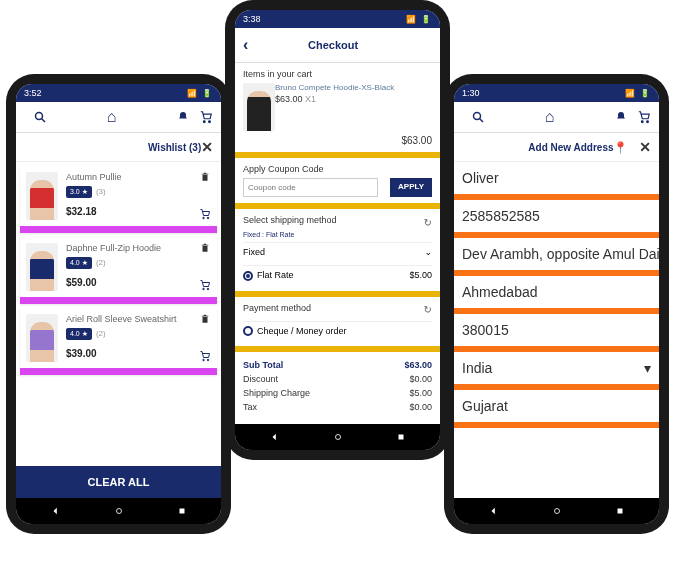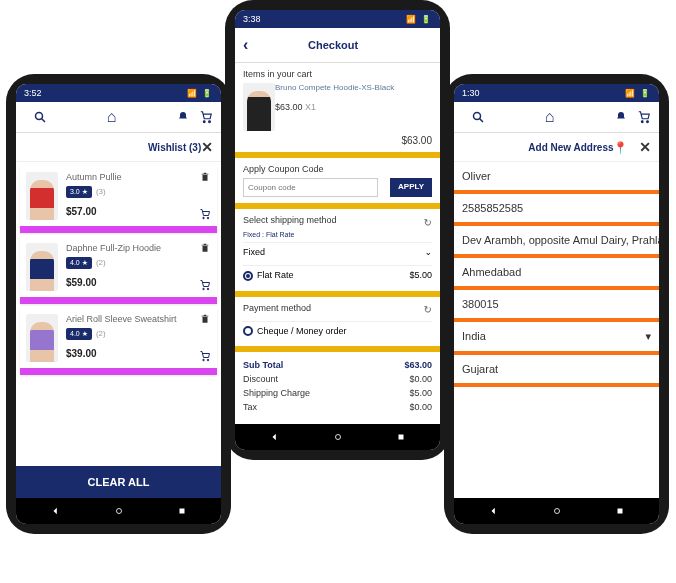--- a/index.html
+++ b/index.html
@@ -1,21 +1,21 @@
 <!DOCTYPE html>
 <html><head>
 <meta charset="utf-8">
 <style>
 *{margin:0;padding:0;box-sizing:border-box;font-family:Arial,sans-serif}
 body{background:#fff;width:676px;height:583px;position:relative;overflow:hidden}
 .phone{position:absolute;border-radius:28px;background:#1a1a1a;padding:10px}
 .phone1{left:6px;top:74px;width:225px;height:460px}
 .phone2{left:225px;top:0;width:225px;height:460px}
 .phone3{left:444px;top:74px;width:225px;height:460px}
-.screen{background:#fff;border-radius:10px;height:100%;overflow:hidden;display:flex;flex-direction:column;position:relative}
+.screen{background:#fff;border-radius:16px;height:100%;overflow:hidden;display:flex;flex-direction:column;position:relative}
 .status{background:#1a2b6b;color:#fff;font-size:9px;padding:4px 8px;display:flex;justify-content:space-between;align-items:center}
 .status-icons{font-size:8px;letter-spacing:1px}
 .topbar{background:#fff;padding:6px 8px;display:flex;align-items:center;justify-content:space-between;border-bottom:1px solid #ddd}
 .topbar-left{display:flex;gap:10px;align-items:center}
 .topbar-right{display:flex;gap:10px;align-items:center}
 .burger{width:14px;height:2px;background:#1a2b6b;box-shadow:0 4px 0 #1a2b6b,0 8px 0 #1a2b6b;margin-top:-6px}
 .logo{color:#1a2b6b;font-size:16px;font-weight:bold}
 .header-nav{background:#fff;padding:8px;display:flex;align-items:center;gap:8px;border-bottom:1px solid #ddd}
 .back-arrow{font-size:16px;color:#1a2b6b;font-weight:bold}
 .title{flex:1;text-align:center;font-size:11px;font-weight:bold;color:#1a2b6b}
@@ -34,34 +34,34 @@
 .rating-count{color:#999;font-size:8px;margin-left:4px}
 .price{font-size:10px;color:#222;font-weight:bold;margin-top:8px}
 .wish-actions{display:flex;flex-direction:column;justify-content:space-between;align-items:center}
 .clear-btn{background:#1a2b6b;color:#fff;text-align:center;padding:10px;font-size:11px;font-weight:bold}
 .navbar{background:#000;padding:8px;display:flex;justify-content:space-around;align-items:center}
 .section{padding:6px 8px;border-bottom:6px solid #eab308}
 .section-title{font-size:9px;color:#333;margin-bottom:4px}
 .cart-item{display:flex;gap:0}
 .cart-details{flex:1}
 .cart-name{font-size:8px;color:#5a7a9a}
-.cart-price{font-size:9px;color:#333;margin-top:10px}
+.cart-price{font-size:9px;color:#333;margin-top:2px}
 .cart-total{text-align:right;font-size:10px;color:#333;margin-top:4px}
 .coupon-row{display:flex;gap:12px}
 .coupon-input{flex:1;border:1px solid #ccc;padding:4px;font-size:8px;color:#999}
 .apply-btn{background:#1a2b6b;color:#fff;padding:4px 8px;font-size:8px;font-weight:bold}
 .ship-header{display:flex;justify-content:space-between;align-items:center}
 .ship-fixed{color:#1a2b6b;font-size:7px;margin-top:2px}
 .ship-row{display:flex;justify-content:space-between;align-items:center;padding:4px 0;border-top:1px solid #eee;margin-top:4px}
 .radio{width:10px;height:10px;border:2px solid #1a2b6b;border-radius:50%;display:inline-block;vertical-align:middle;margin-right:4px;position:relative}
 .radio.checked::after{content:'';position:absolute;width:4px;height:4px;background:#1a2b6b;border-radius:50%;top:1px;left:1px}
 .totals{padding:6px 8px}
 .total-row{display:flex;justify-content:space-between;font-size:9px;color:#333;padding:2px 0}
 .total-row.bold{font-weight:bold;color:#1a2b6b}
-.addr-input{padding:8px;border-bottom:4px solid #f97316;font-size:11px;color:#333}
+.addr-input{padding:8px;border-bottom:6px solid #f97316;font-size:14px;color:#333}
 .x-icon{font-size:14px;color:#333;font-weight:bold}
 .refresh{font-size:10px;color:#666}
 .pin-icon{color:#1a2b6b;font-size:12px}
 svg{display:block}
 </style>
 </head>
 <body>
 
 <div class="phone phone1">
 <div class="screen">
@@ -100,21 +100,21 @@
     <span class="x-icon">✕</span>
   </div>
   <div class="content">
     <div class="wish-item">
       <div class="wish-img">
             <div class="model m-red"></div>
           </div>
       <div class="wish-info">
         <div class="wish-name">Autumn Pullie</div>
         <span class="rating">3.0 ★</span><span class="rating-count">(3)</span>
-        <div class="price">$57.00</div>
+        <div class="price">$32.18</div>
       </div>
       <div class="wish-actions">
         <span>
               <svg width="10" height="10" viewBox="0 0 24 24" fill="#333">
                 <path d="M6 7h12v14H6zM4 4h16v2H4zM9 2h6v2H9z"></path>
               </svg>
             </span>
         <span>
               <svg width="12" height="12" viewBox="0 0 24 24" fill="none" stroke="#1a2b6b" stroke-width="2">
                 <circle cx="9" cy="20" r="1.5" fill="#1a2b6b"></circle>

